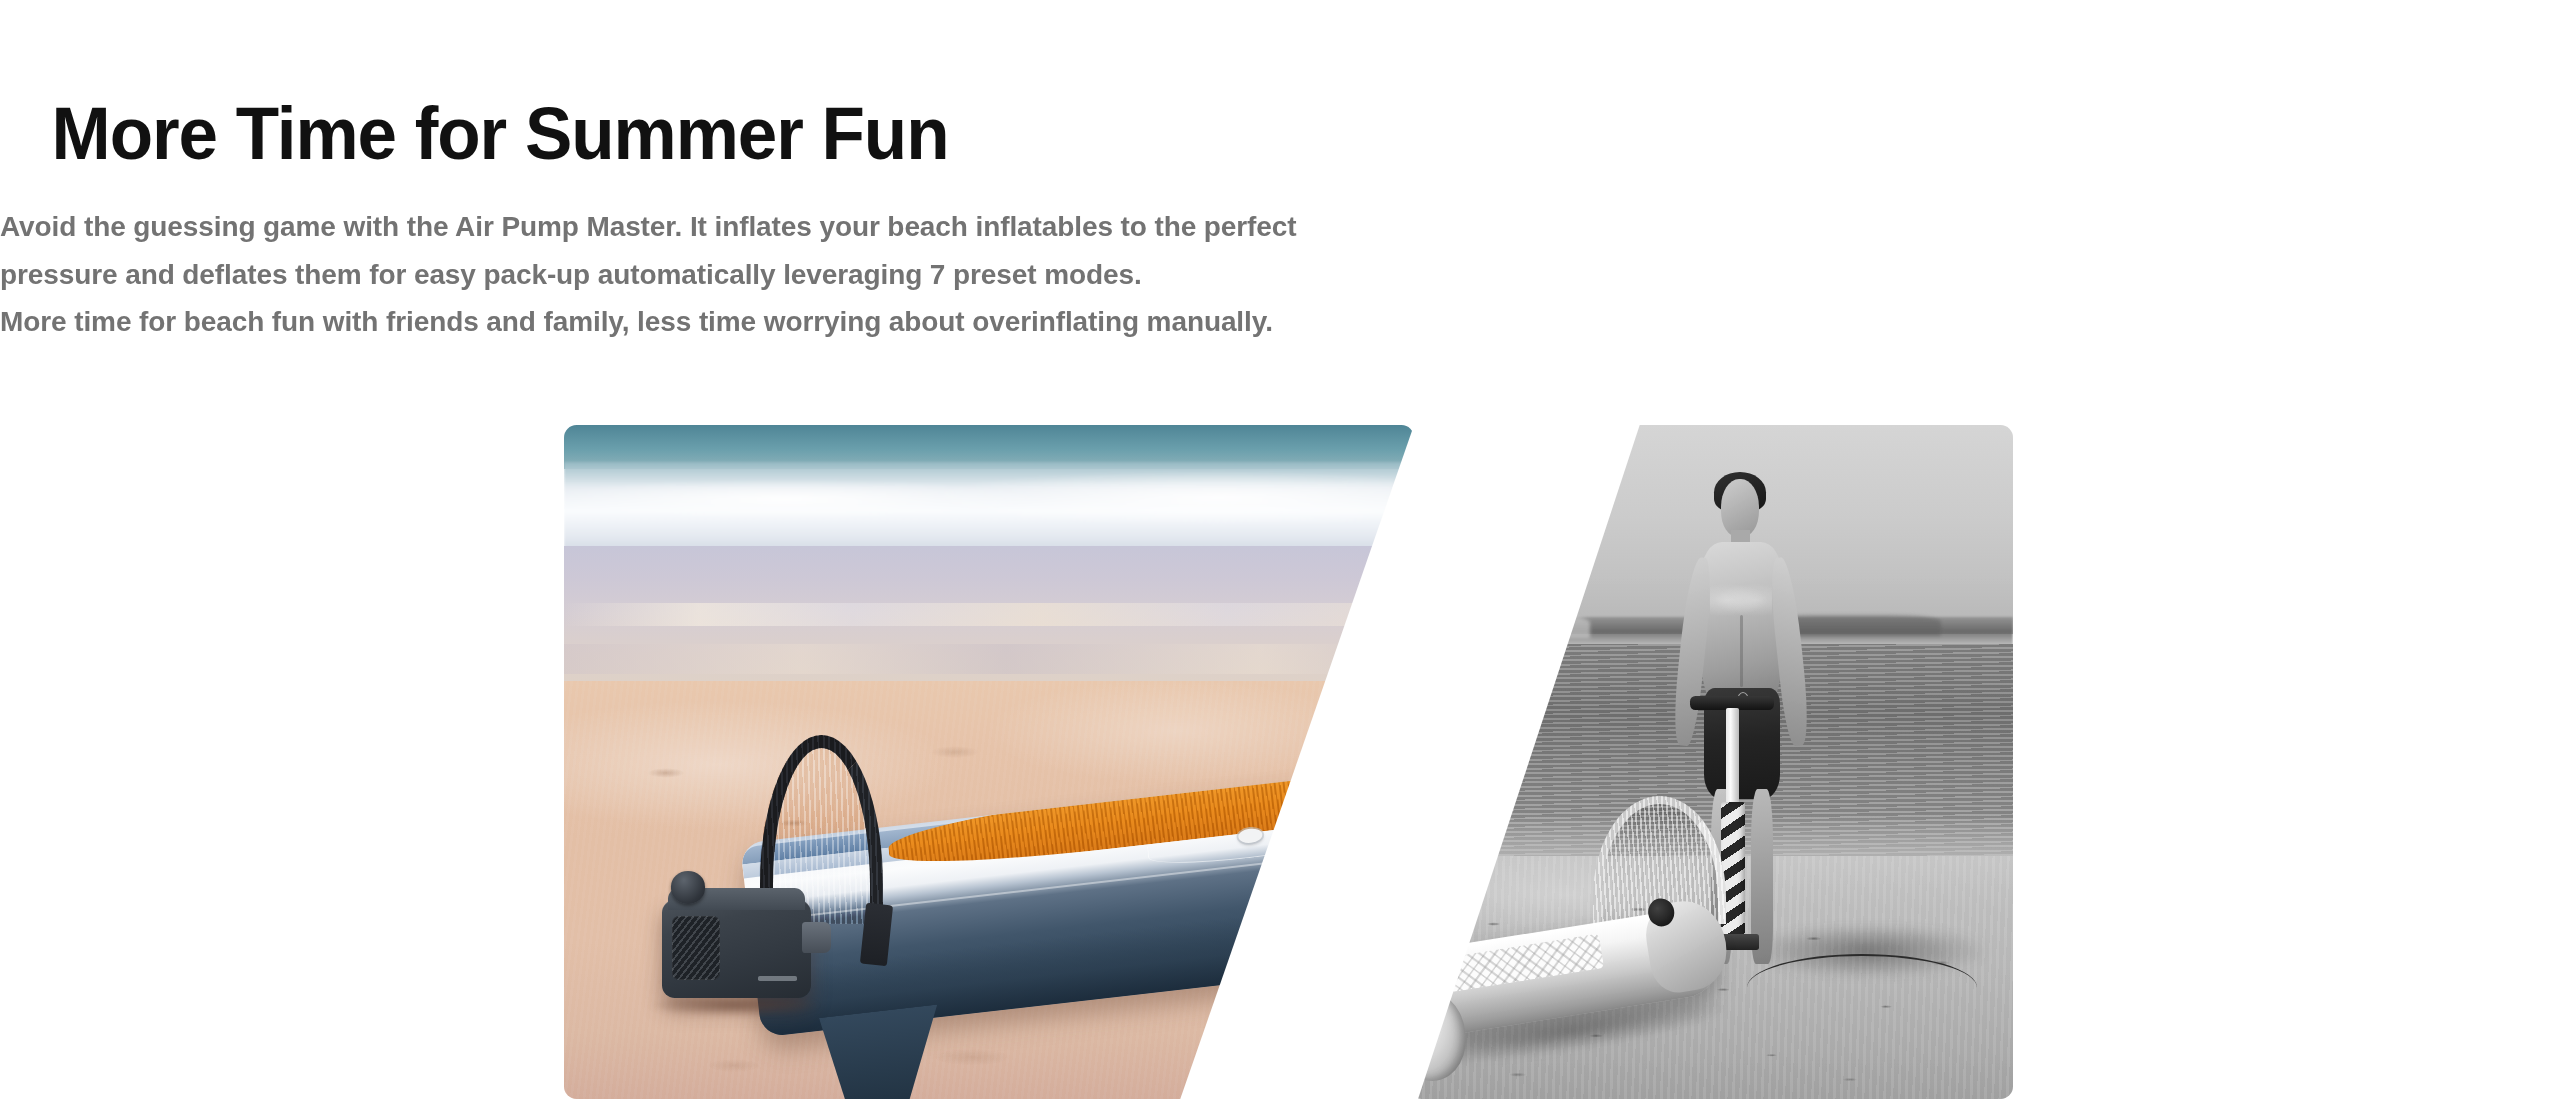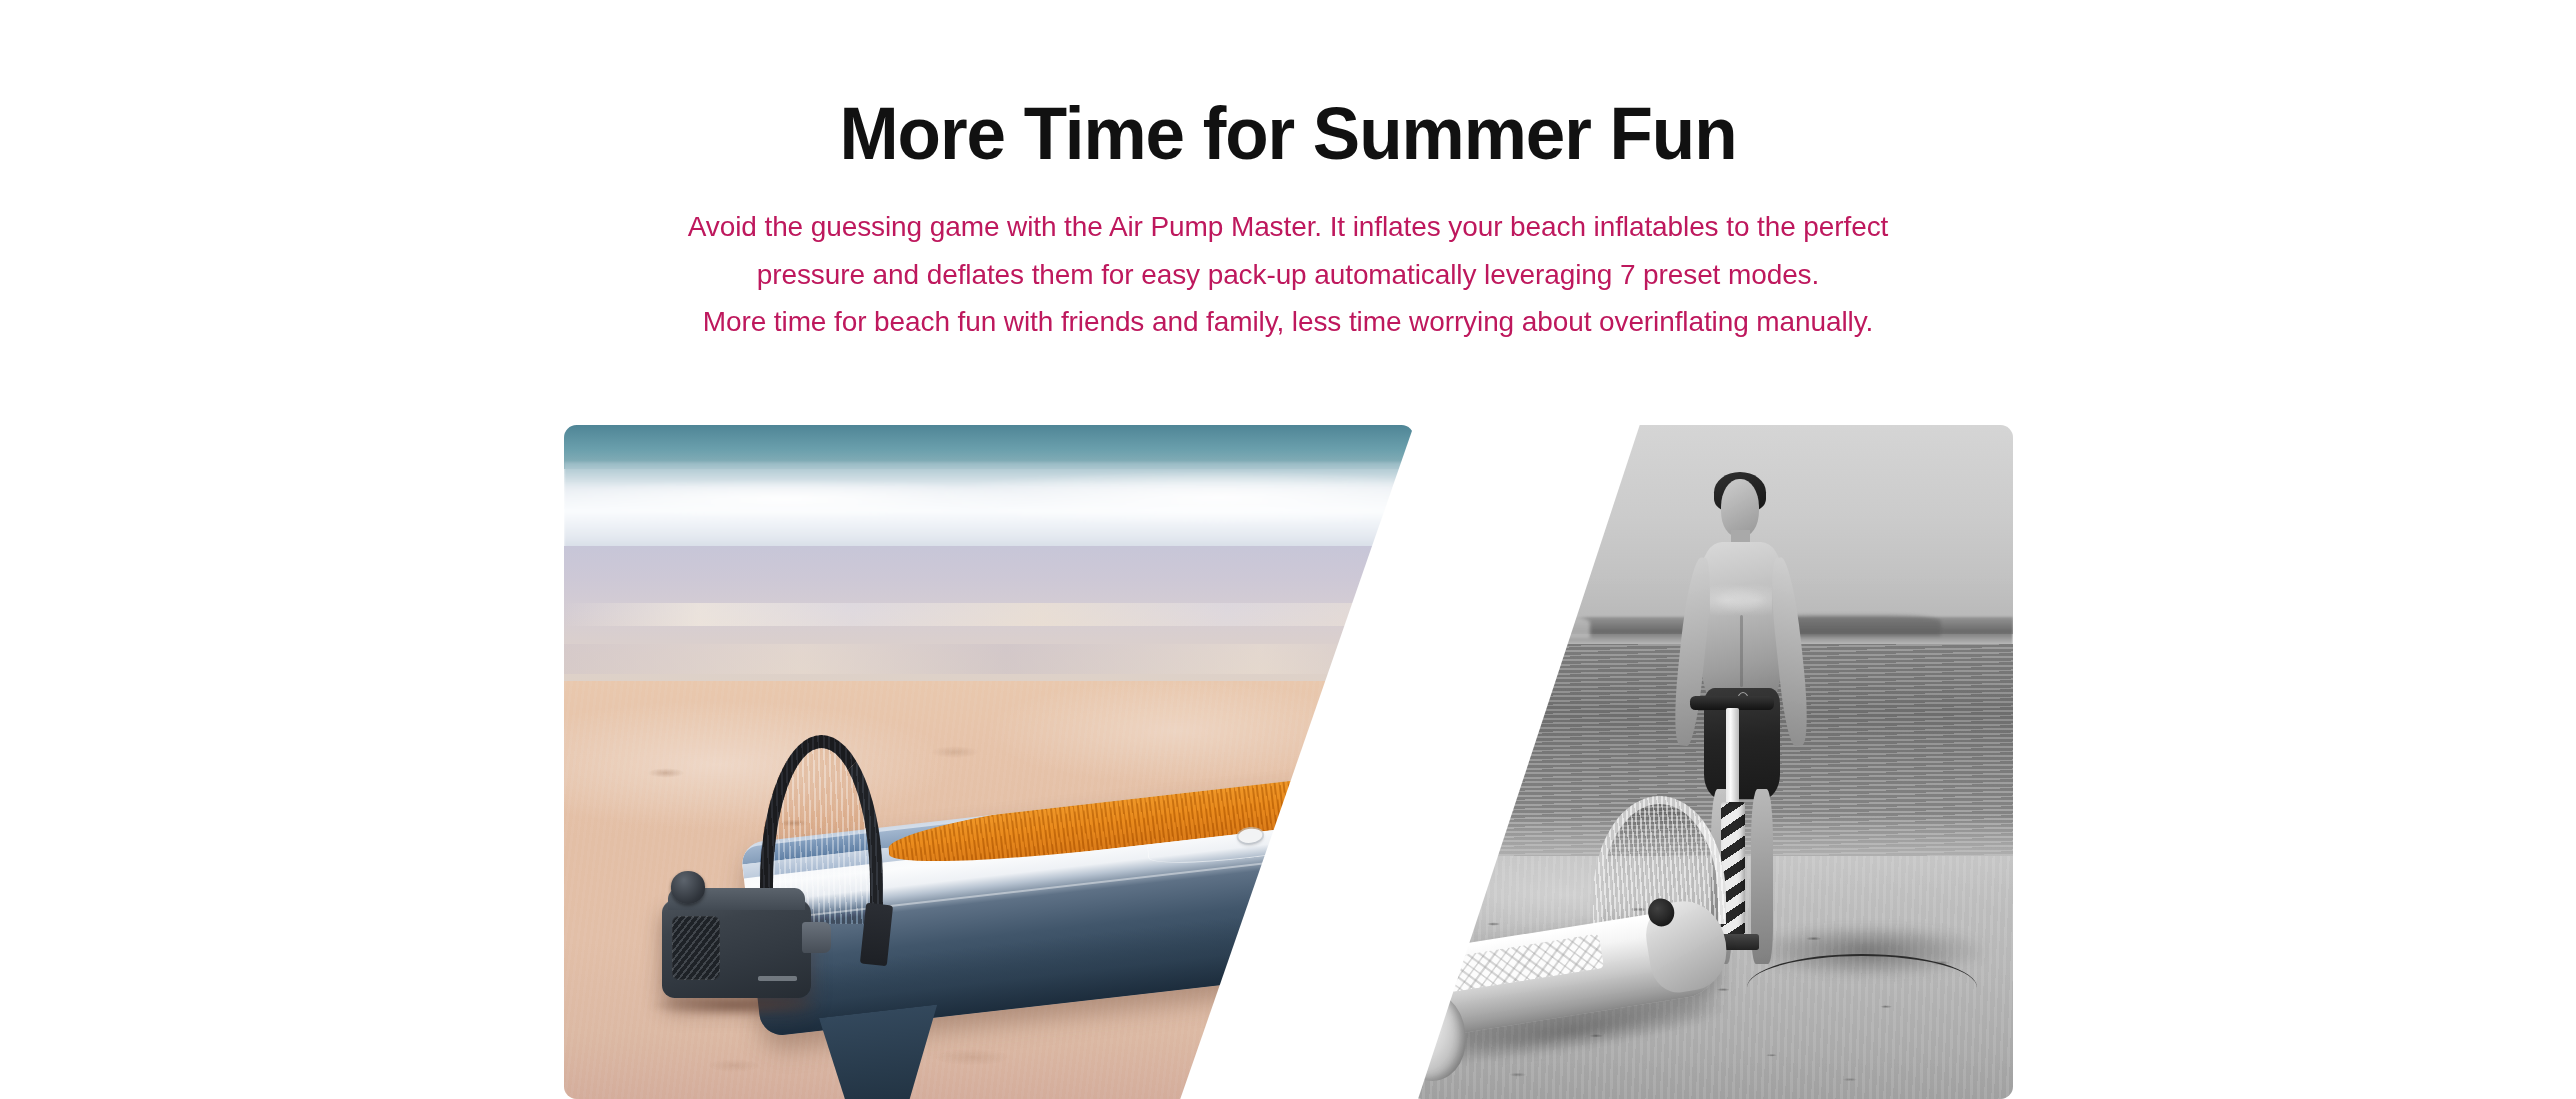--- a/index.html
+++ b/index.html
@@ -24,43 +24,43 @@
     background: #ffffff;
     overflow: hidden;
   }
 
   
   .text-block {
     position: absolute;
     top: 0;
     left: 0;
     width: 2576px;
-    text-align: center;
+    text-align: left;
     padding-top: 97px;
   }
 
   .headline {
     font-family: "Liberation Sans", sans-serif;
     font-size: 74px;
     font-weight: 900;
     line-height: 1.0;
     letter-spacing: -1.1px;
     color: #111111;
     white-space: nowrap;
     transform: scaleX(0.96);
   }
 
   .subhead {
     margin-top: 32px;
     font-family: "Liberation Sans", sans-serif;
     font-size: 28px;
-    font-weight: 400;
+    font-weight: 700;
     line-height: 1.7;
     letter-spacing: -0.1px;
-    color: #be185d;
+    color: #737373;
   }
   .subhead .sl { display: block; white-space: nowrap; }
 
   
   .media-row {
     position: absolute;
     left: 564px;
     top: 425px;
     width: 1449px;
     height: 674px;

